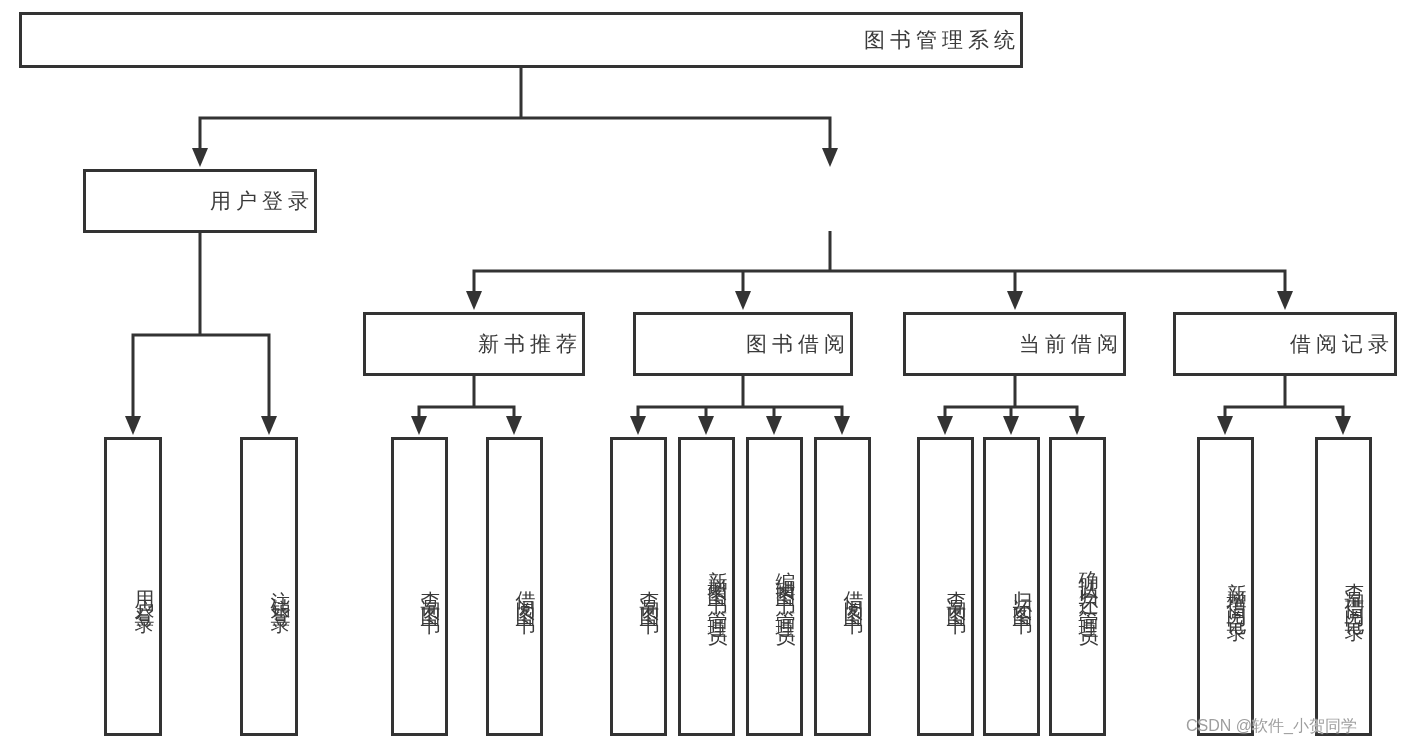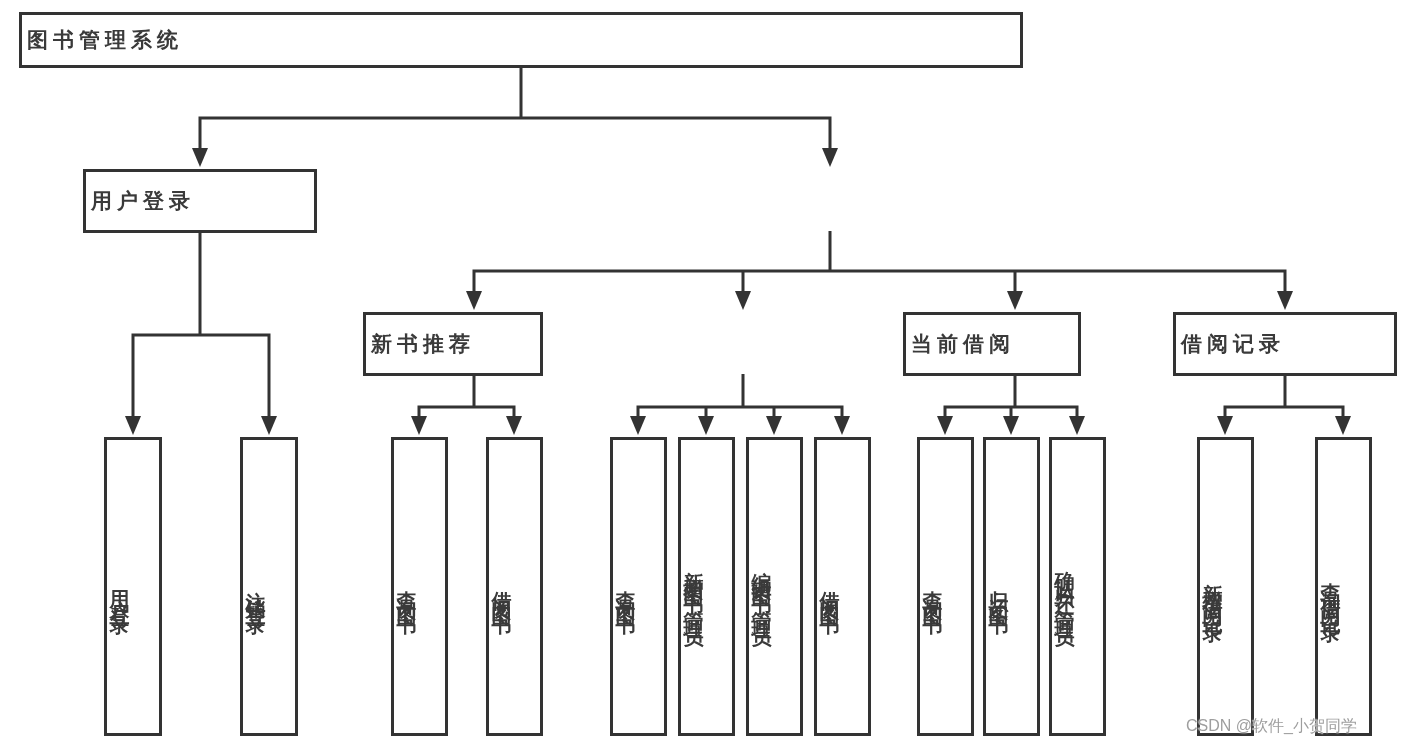--- a/index.html
+++ b/index.html
@@ -18,24 +18,23 @@
     overflow:hidden;
   }
   .connectors{position:absolute;left:0;top:0;z-index:0;}
   .connectors .ln{stroke:var(--line);stroke-width:3;fill:none;}
   .connectors .ah{fill:var(--line);stroke:none;}
   .box{
     position:absolute;
     box-sizing:border-box;
     background:var(--background);
     border:3px solid var(--border);
-    display:flex;align-items:center;justify-content:flex-start;
+    display:flex;align-items:center;justify-content:flex-end;
     z-index:1;
     color:var(--text);
-    font-weight:bold;
   }
   .htext{
     font-size:21px;
     letter-spacing:5px;
     padding-left:5px; 
     white-space:nowrap;
     color:var(--text);
   }
   .vtext{
     writing-mode:vertical-rl;
@@ -112,24 +111,27 @@
   </svg>
 
   <div class="box" style="left:19px;top:12px;width:1004px;height:56px">
     <span class="htext">图书管理系统</span>
   </div>
 
   <div class="box" style="left:83px;top:169px;width:234px;height:64px">
     <span class="htext">用户登录</span>
   </div>
 
-  <div class="box" style="left:363px;top:312px;width:180px;height:64px">
+  <div class="box" style="left:363px;top:312px;width:222px;height:64px">
     <span class="htext">新书推荐</span>
   </div>
-  <div class="box" style="left:903px;top:312px;width:178px;height:64px">
+  <div class="box" style="left:633px;top:312px;width:220px;height:64px">
+    <span class="htext">图书借阅</span>
+  </div>
+  <div class="box" style="left:903px;top:312px;width:223px;height:64px">
     <span class="htext">当前借阅</span>
   </div>
   <div class="box" style="left:1173px;top:312px;width:224px;height:64px">
     <span class="htext">借阅记录</span>
   </div>
 
   <div class="box" style="left:104px;top:437px;width:58px;height:299px">
     <span class="vtext">用户登录</span>
   </div>
   <div class="box" style="left:240px;top:437px;width:58px;height:299px">

